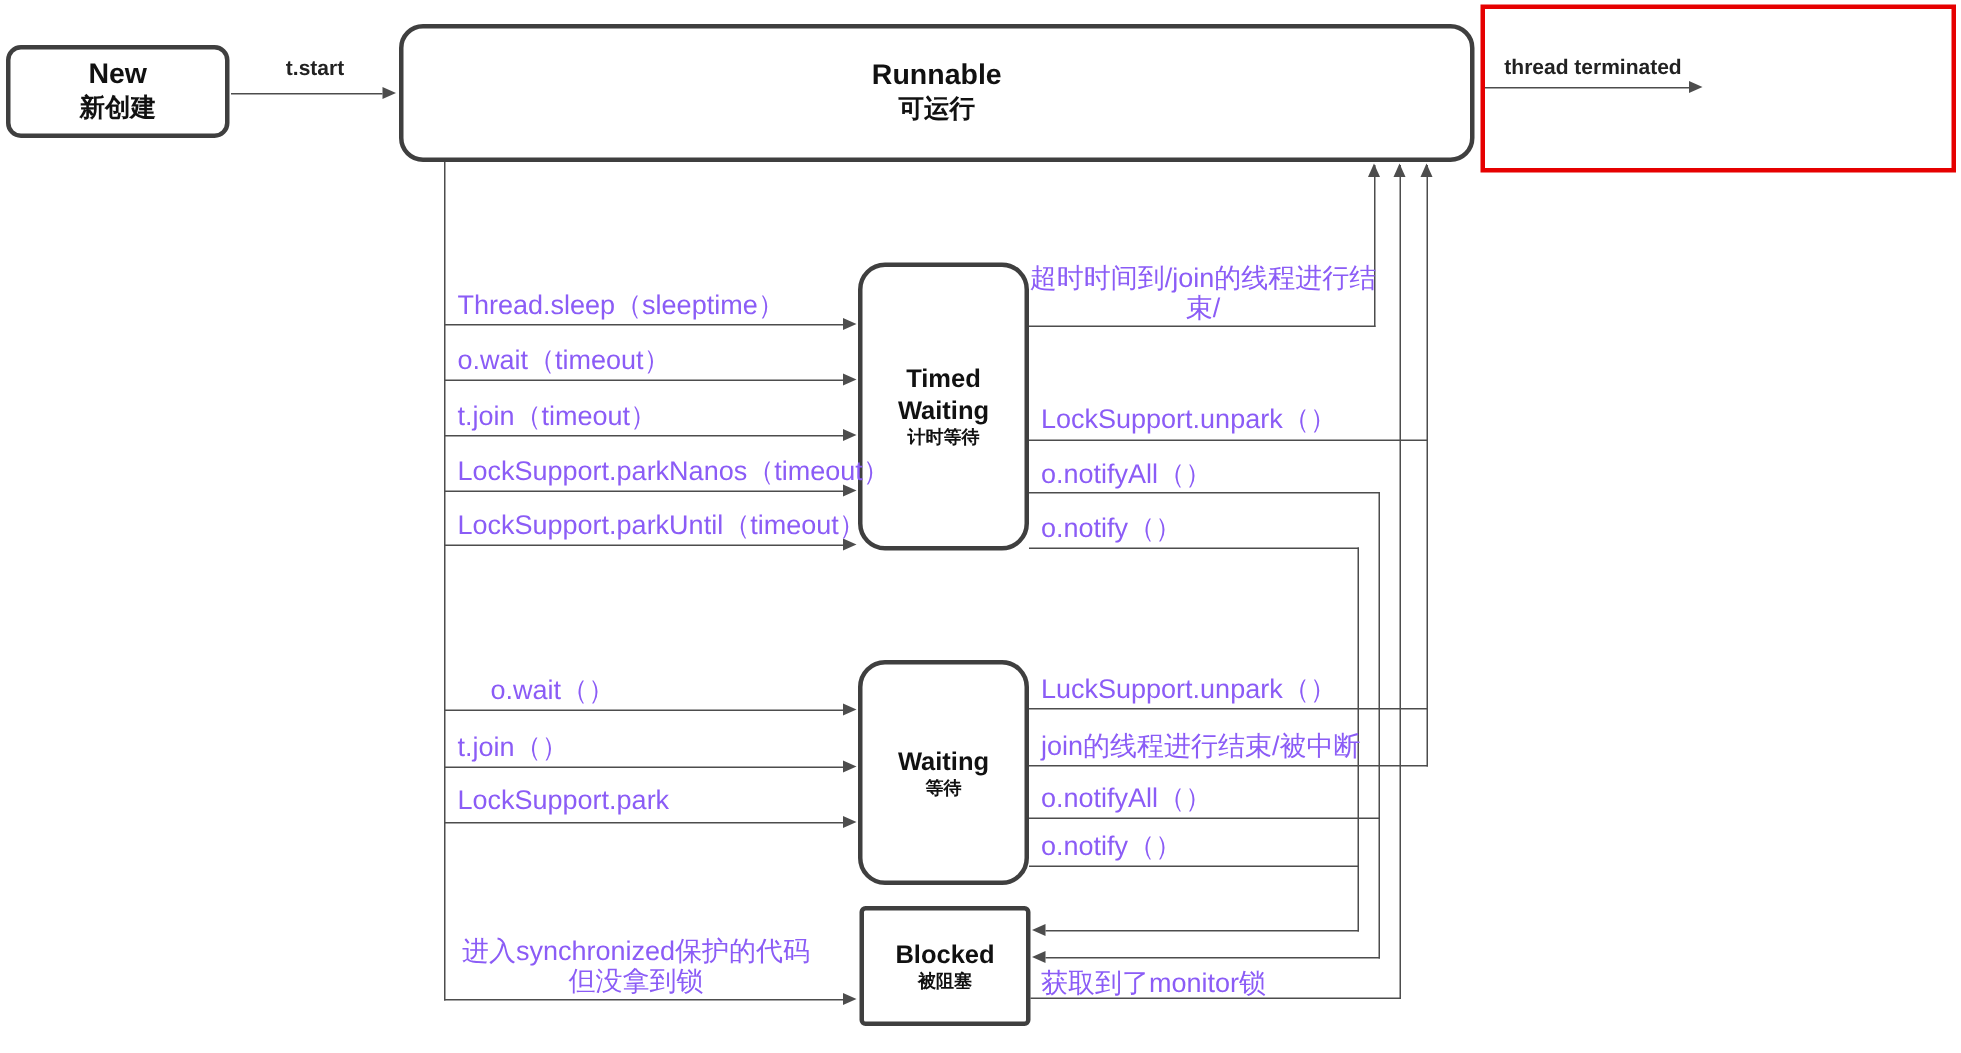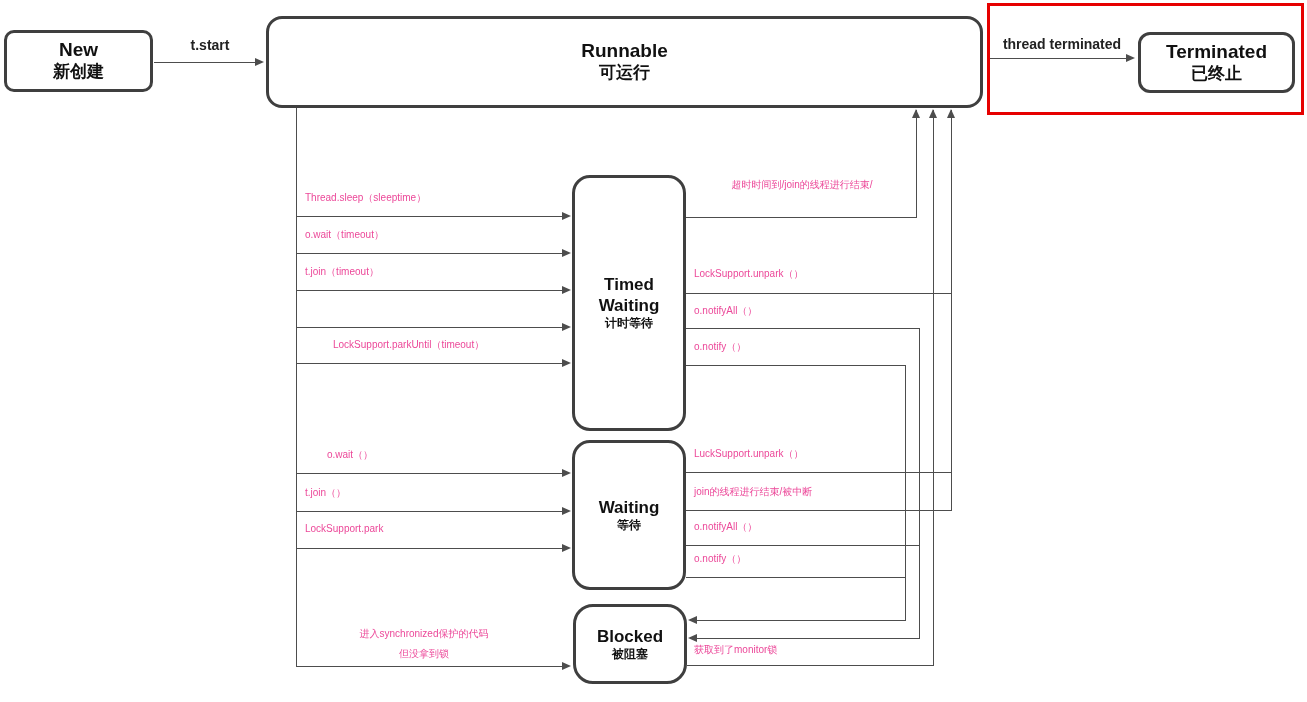--- a/index.html
+++ b/index.html
@@ -15,21 +15,21 @@
   .arr-u{border-width:0 4.5px 9px 4.5px;border-color:transparent transparent var(--edge-line,#4d4d4d) transparent;}
   .node{
     position:absolute;background:#ffffff;border:3px solid var(--node-border,#3f3f3f);
     display:flex;flex-direction:column;align-items:center;justify-content:center;
     font-weight:bold;color:#111;box-sizing:border-box;line-height:1.2;text-align:center;
   }
   .node .t-en{font-size:19px;}
   .node .t-zh{font-size:17px;}
   .node-sm .t-en{font-size:17px;}
   .node-sm .t-zh{font-size:12px;}
-  .lbl{position:absolute;font-size:10px;white-space:nowrap;color:#ec4899;}
+  .lbl{position:absolute;font-size:18px;white-space:nowrap;color:#8b5cf6;}
   .lbl-b{font-weight:bold;font-size:14px;color:#222;}
   .lbl-c{text-align:center;white-space:normal;}
   .hl-rect{position:absolute;border:3px solid var(--highlight-box,#e60000);box-sizing:border-box;background:transparent;}
 </style>
 </head>
 <body>
 
 <div id="canvas">
 
   <div class="hline" style="left:154px;top:62px;width:101px;"></div>
@@ -94,48 +94,45 @@
   <div class="node" style="left:4px;top:30px;width:149px;height:62px;border-radius:10px;">
     <div class="t-en">New</div>
     <div class="t-zh">新创建</div>
   </div>
 
   <div class="node" style="left:266px;top:16px;width:717px;height:92px;border-radius:16px;">
     <div class="t-en">Runnable</div>
     <div class="t-zh">可运行</div>
   </div>
 
-  <div class="node" style="left:1138px;top:32px;width:157px;height:61px;border-radius:12px;">
-    <div class="t-en">Terminated</div>
-    <div class="t-zh">已终止</div>
-  </div>
 
-  <div class="node node-sm" style="left:572px;top:175px;width:114px;height:256px;border-radius:18px;">
+  <div class="node node-sm" style="left:572px;top:175px;width:114px;height:192px;border-radius:18px;">
     <div class="t-en">Timed</div>
     <div class="t-en">Waiting</div>
     <div class="t-zh">计时等待</div>
   </div>
 
   <div class="node node-sm" style="left:572px;top:440px;width:114px;height:150px;border-radius:18px;">
     <div class="t-en">Waiting</div>
     <div class="t-zh">等待</div>
   </div>
 
-  <div class="node node-sm" style="left:573px;top:604px;width:114px;height:80px;border-radius:20px;">
+  <div class="node node-sm" style="left:573px;top:604px;width:114px;height:80px;border-radius:4px;">
     <div class="t-en">Blocked</div>
     <div class="t-zh">被阻塞</div>
   </div>
 
   <div class="lbl lbl-b" style="left:165px;top:37px;width:90px;text-align:center;">t.start</div>
   <div class="lbl lbl-b" style="left:988px;top:36px;width:148px;text-align:center;">thread terminated</div>
 
   <div class="lbl" style="left:305px;top:191px;">Thread.sleep（sleeptime）</div>
   <div class="lbl" style="left:305px;top:228px;">o.wait（timeout）</div>
   <div class="lbl" style="left:305px;top:265px;">t.join（timeout）</div>
-  <div class="lbl" style="left:305px;top:338px;margin-left:28px;">LockSupport.parkUntil（timeout）</div>
+  <div class="lbl" style="left:305px;top:302px;">LockSupport.parkNanos（timeout）</div>
+  <div class="lbl" style="left:305px;top:338px;">LockSupport.parkUntil（timeout）</div>
 
   <div class="lbl" style="left:305px;top:448px;margin-left:22px;">o.wait（）</div>
   <div class="lbl" style="left:305px;top:486px;">t.join（）</div>
   <div class="lbl" style="left:305px;top:523px;">LockSupport.park</div>
 
   <div class="lbl lbl-c" style="left:298px;top:624px;width:252px;line-height:20px;">
     <div>进入synchronized保护的代码</div>
     <div>但没拿到锁</div>
   </div>
 

